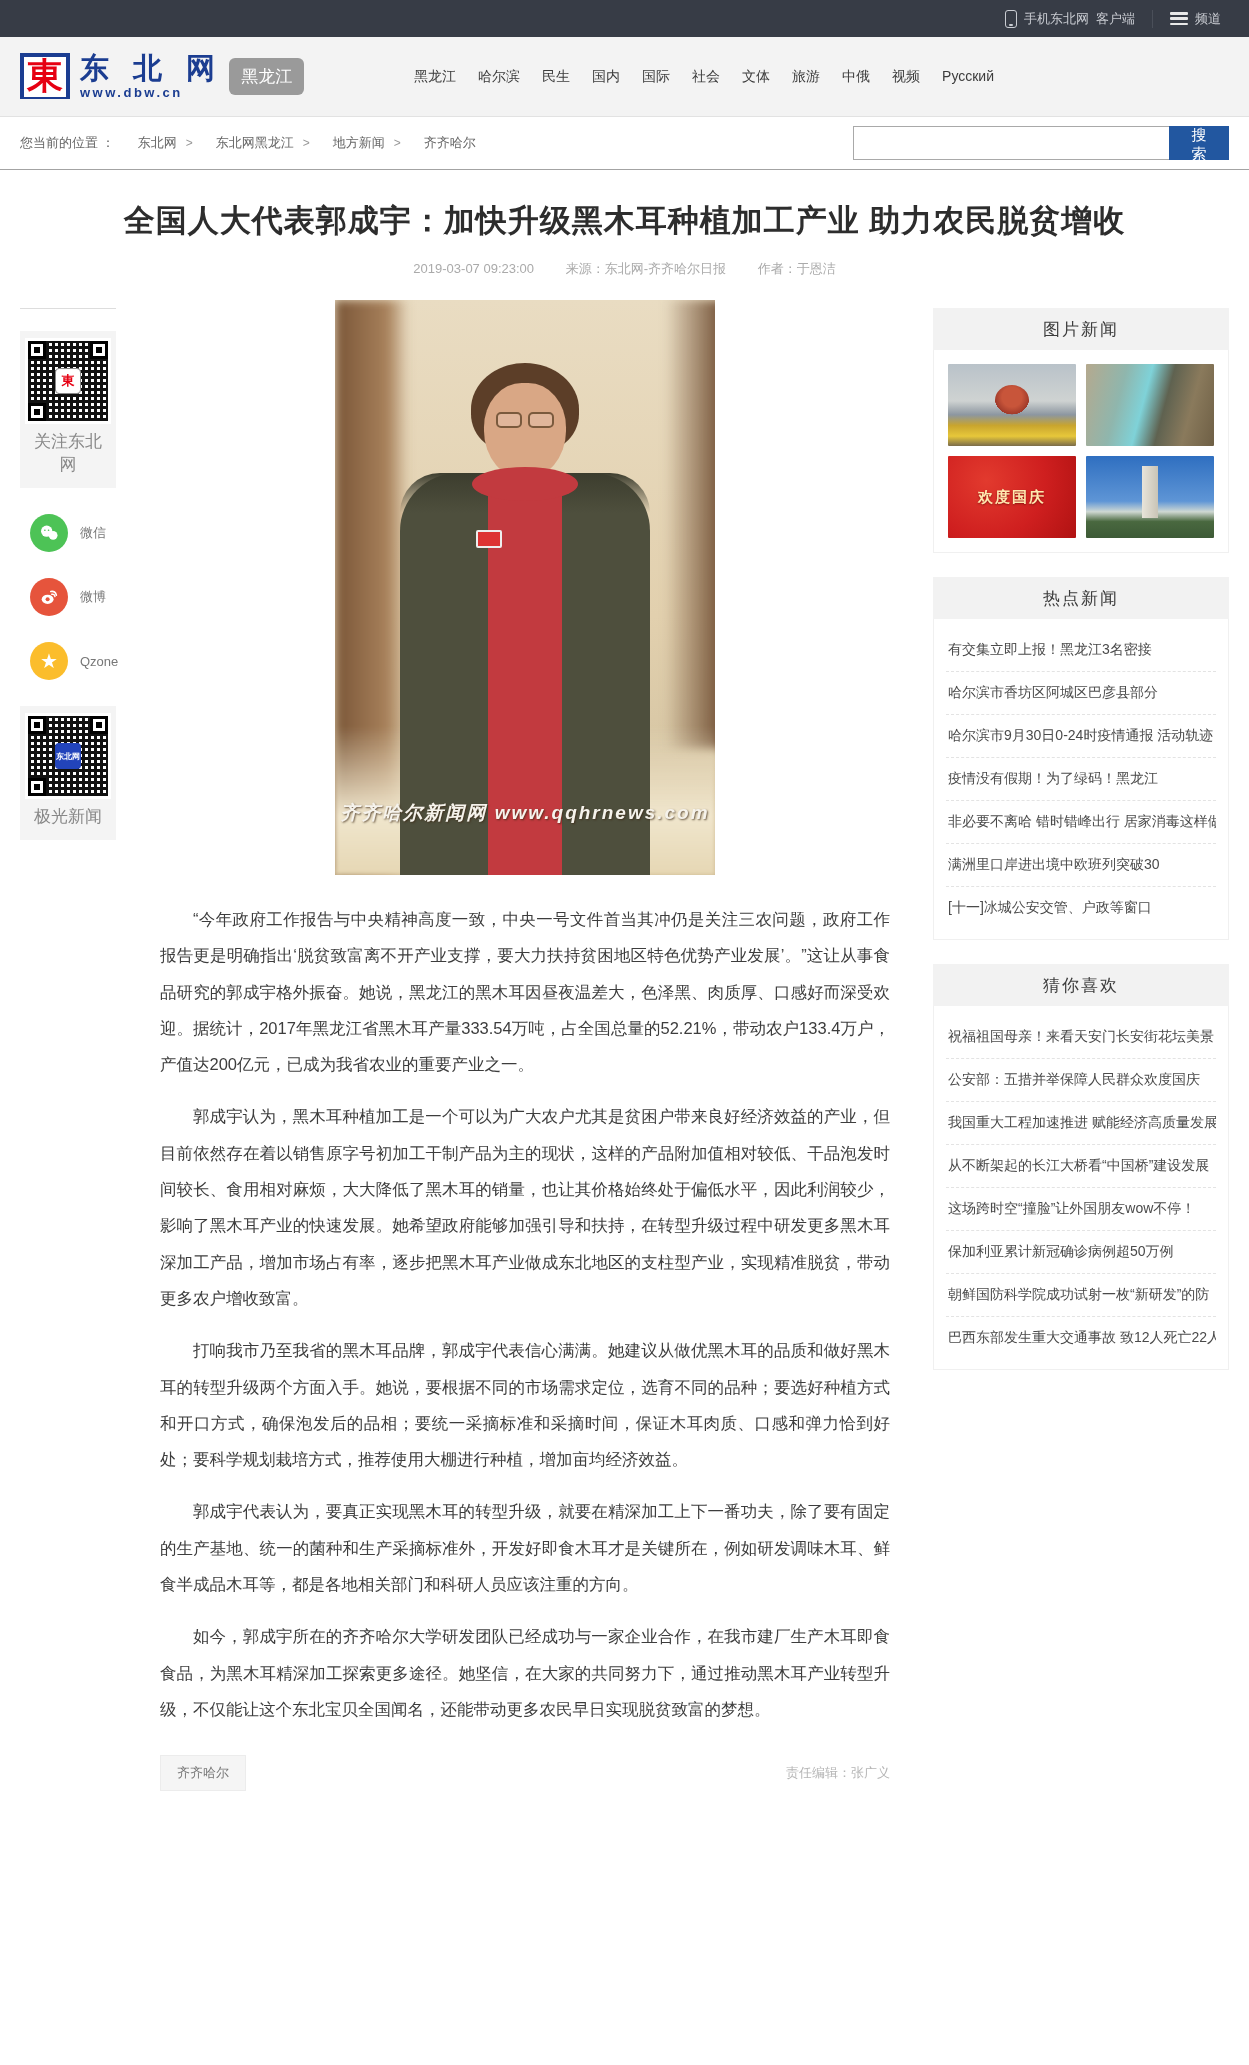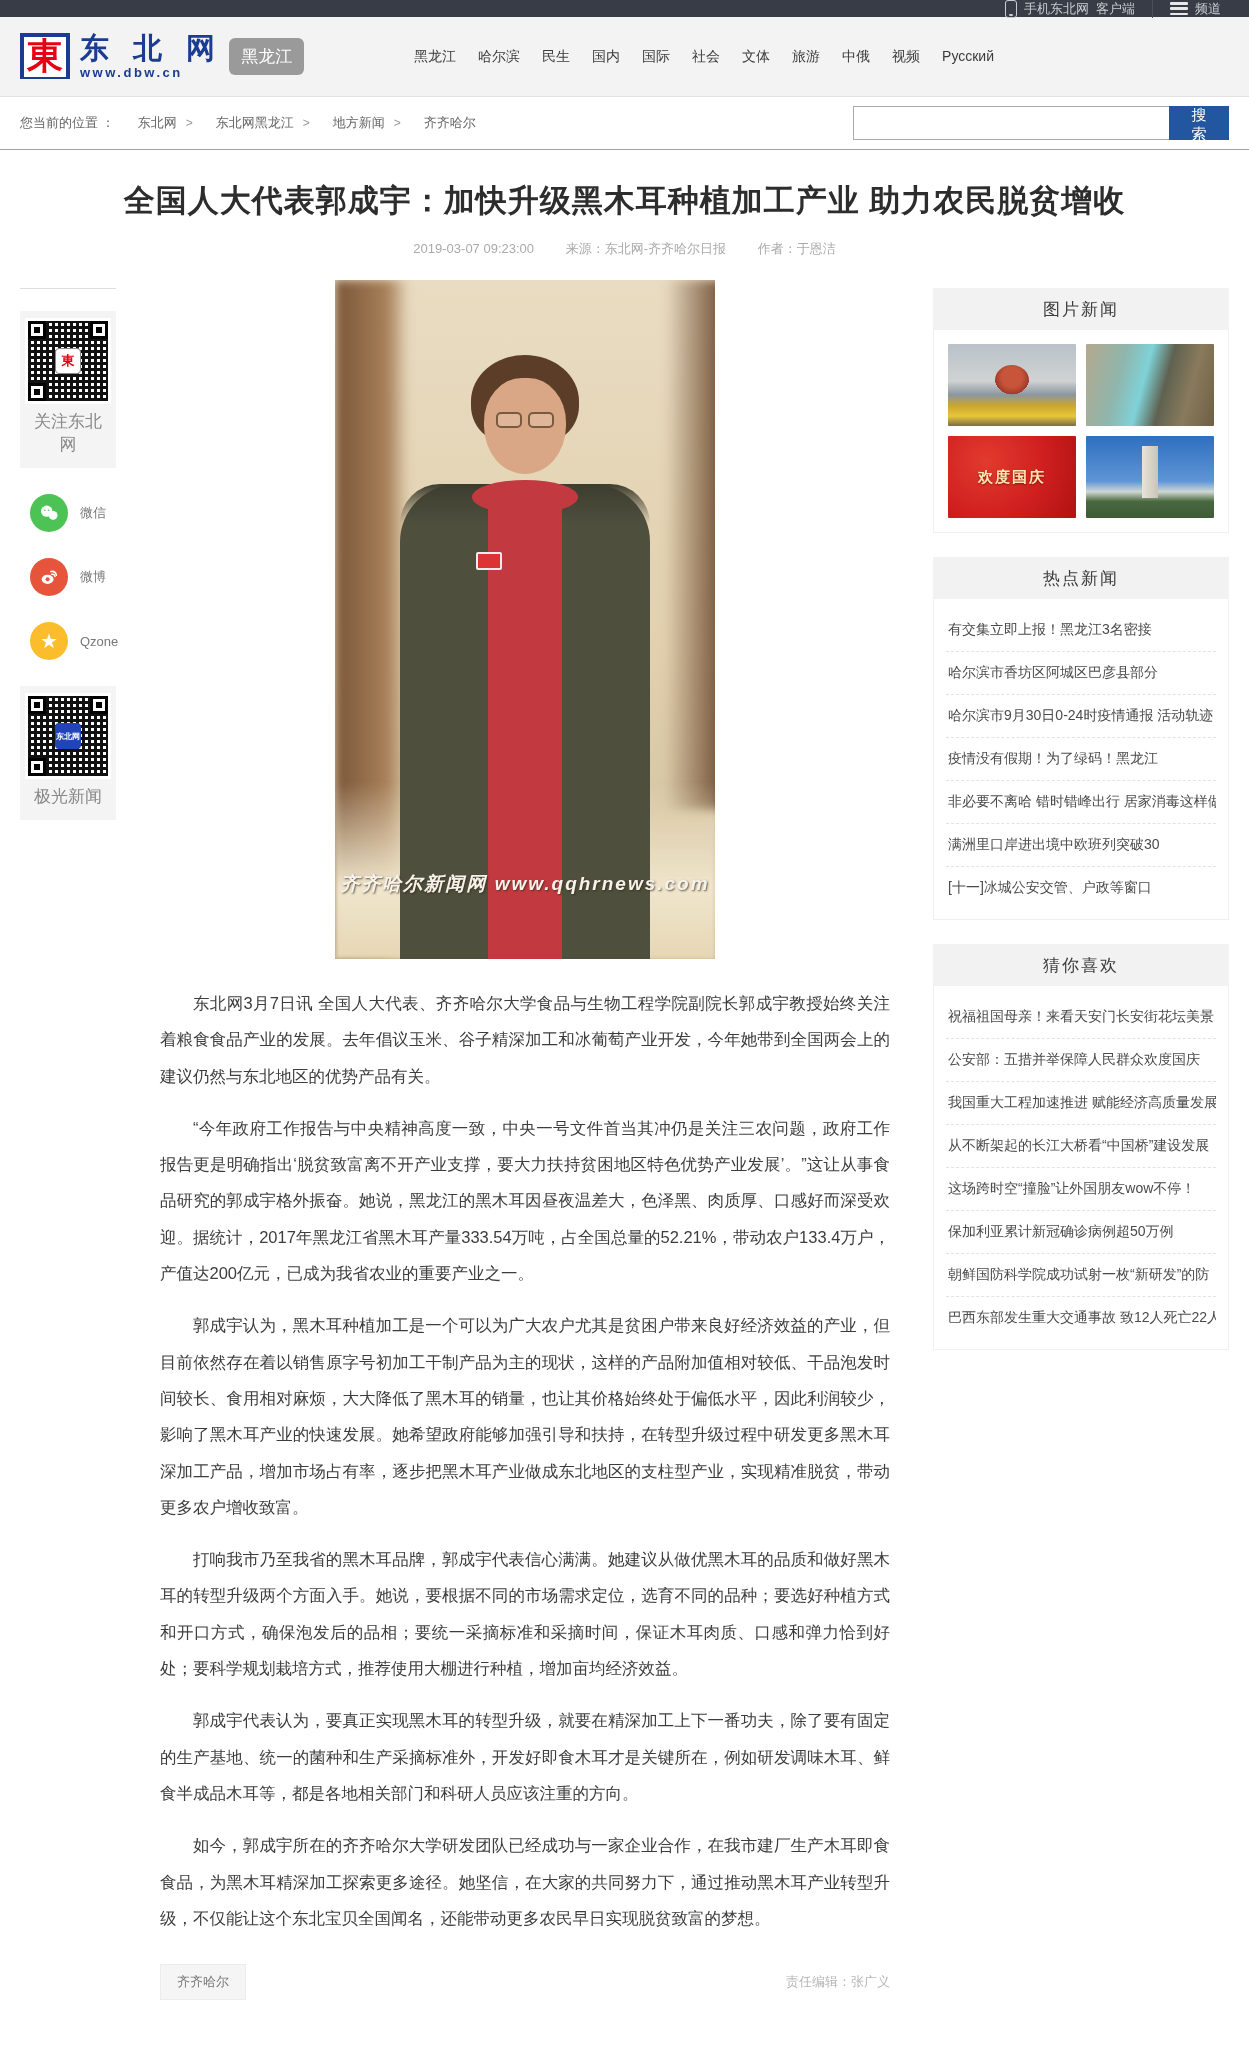--- a/index.html
+++ b/index.html
@@ -5,21 +5,21 @@
   * { margin:0; padding:0; box-sizing:border-box; }
   body {
     width:1249px; min-height:2065px; background:#fff;
     font-family:"Liberation Sans","DejaVu Sans",sans-serif;
     color:#333;
   }
   a { text-decoration:none; color:inherit; cursor:pointer; }
 
   
   .topbar {
-    height:17px; background:#373c46; display:flex; align-items:center;
+    height:37px; background:#373c46; display:flex; align-items:center;
     justify-content:flex-end; padding-right:28px; gap:7px;
   }
   .topbar .tb-link { color:#c9ccd2; font-size:13px; display:flex; align-items:center; gap:7px; }
   .phone-ico { width:12px; height:18px; border:1.5px solid #c9ccd2; border-radius:3px; position:relative; }
   .phone-ico:after { content:""; position:absolute; left:50%; bottom:1px; transform:translateX(-50%);
     width:4px; height:1.5px; background:#c9ccd2; border-radius:1px; }
   .tb-divider { width:1px; height:18px; background:#4a4f59; margin:0 10px; }
   .burger { width:18px; height:13px; display:flex; flex-direction:column; justify-content:space-between; }
   .burger i { display:block; height:2.5px; background:#e8e8e8; border-radius:1px; }
 
@@ -100,21 +100,21 @@
     align-items:center; justify-content:center; flex:none;
   }
   .share-ico.wechat { background:#4dc356; }
   .share-ico.weibo  { background:#e6543c; }
   .share-ico.qzone  { background:#fbbd2c; color:#fff; font-size:20px; }
   .share-label { font-size:13px; color:#777; }
 
   
   .article { width:730px; margin-left:44px; }
   .photo {
-    width:380px; height:679px; margin:4px auto 26px; position:relative; overflow:hidden;
+    width:380px; height:575px; margin:4px auto 26px; position:relative; overflow:hidden;
     background:linear-gradient(180deg,#e9dcc2 0%,#e2d0ae 55%,#d9c8a6 75%,#cdb890 100%);
   }
   .photo .col-l { position:absolute; left:0; top:0; width:74px; height:100%;
     background:linear-gradient(90deg,#7a5638 0%,#a7805a 70%,rgba(167,128,90,0) 100%); filter:blur(5px); }
   .photo .col-r { position:absolute; right:-10px; top:0; width:60px; height:78%;
     background:linear-gradient(270deg,#6e4c31 0%,rgba(110,76,49,0) 100%); filter:blur(5px); }
   .photo .floor { position:absolute; left:0; bottom:0; width:100%; height:26%;
     background:linear-gradient(180deg,rgba(244,235,214,0) 0%,#f0e6cd 60%,#e6d7b4 100%); filter:blur(2px); }
   .photo .hair { position:absolute; left:50%; top:11%; transform:translateX(-50%);
     width:108px; height:92px; background:#5c3e28; border-radius:52% 52% 46% 46%; }
@@ -331,21 +331,20 @@
           </div>
         <div class="body"></div>
         <div class="shoulder-shade"></div>
         <div class="scarf"></div>
         <div class="badge"></div>
         <div class="watermark">齐齐哈尔新闻网  www.qqhrnews.com</div>
       </div>
 
       <div>
 
-      <p class="para">东北网3月7日讯 全国人大代表、齐齐哈尔大学食品与生物工程学院副院长郭成宇教授始终关注着粮食食品产业的发展。去年倡议玉米、谷子精深加工和冰葡萄产业开发，今年她带到全国两会上的建议仍然与东北地区的优势产品有关。</p>
           <p class="para">“今年政府工作报告与中央精神高度一致，中央一号文件首当其冲仍是关注三农问题，政府工作报告更是明确指出‘脱贫致富离不开产业支撑，要大力扶持贫困地区特色优势产业发展’。”这让从事食品研究的郭成宇格外振奋。她说，黑龙江的黑木耳因昼夜温差大，色泽黑、肉质厚、口感好而深受欢迎。据统计，2017年黑龙江省黑木耳产量333.54万吨，占全国总量的52.21%，带动农户133.4万户，产值达200亿元，已成为我省农业的重要产业之一。</p>
           <p class="para">郭成宇认为，黑木耳种植加工是一个可以为广大农户尤其是贫困户带来良好经济效益的产业，但目前依然存在着以销售原字号初加工干制产品为主的现状，这样的产品附加值相对较低、干品泡发时间较长、食用相对麻烦，大大降低了黑木耳的销量，也让其价格始终处于偏低水平，因此利润较少，影响了黑木耳产业的快速发展。她希望政府能够加强引导和扶持，在转型升级过程中研发更多黑木耳深加工产品，增加市场占有率，逐步把黑木耳产业做成东北地区的支柱型产业，实现精准脱贫，带动更多农户增收致富。</p>
           <p class="para">打响我市乃至我省的黑木耳品牌，郭成宇代表信心满满。她建议从做优黑木耳的品质和做好黑木耳的转型升级两个方面入手。她说，要根据不同的市场需求定位，选育不同的品种；要选好种植方式和开口方式，确保泡发后的品相；要统一采摘标准和采摘时间，保证木耳肉质、口感和弹力恰到好处；要科学规划栽培方式，推荐使用大棚进行种植，增加亩均经济效益。</p>
           <p class="para">郭成宇代表认为，要真正实现黑木耳的转型升级，就要在精深加工上下一番功夫，除了要有固定的生产基地、统一的菌种和生产采摘标准外，开发好即食木耳才是关键所在，例如研发调味木耳、鲜食半成品木耳等，都是各地相关部门和科研人员应该注重的方向。</p>
           <p class="para">如今，郭成宇所在的齐齐哈尔大学研发团队已经成功与一家企业合作，在我市建厂生产木耳即食食品，为黑木耳精深加工探索更多途径。她坚信，在大家的共同努力下，通过推动黑木耳产业转型升级，不仅能让这个东北宝贝全国闻名，还能带动更多农民早日实现脱贫致富的梦想。</p>
         </div>
 
       <div class="article-foot">
         <button class="tag-btn">齐齐哈尔</button>
         <span class="editor">责任编辑：张广义</span>

